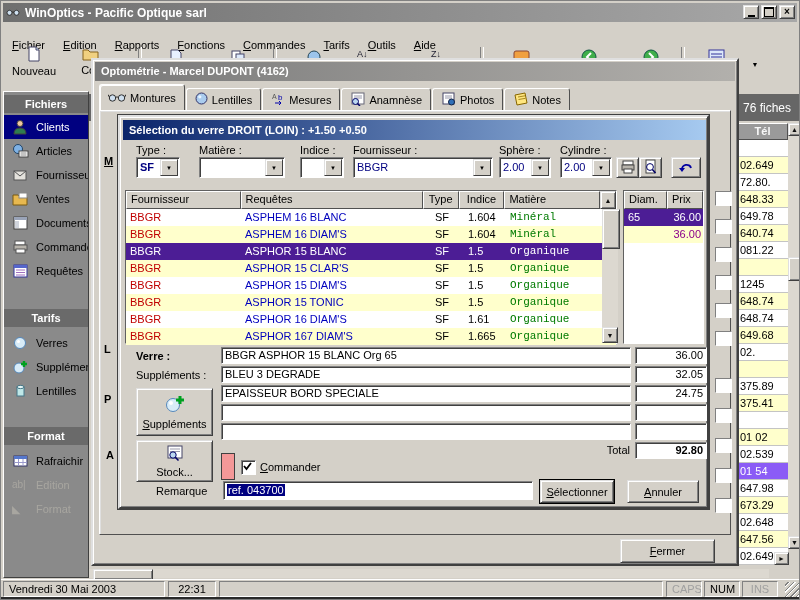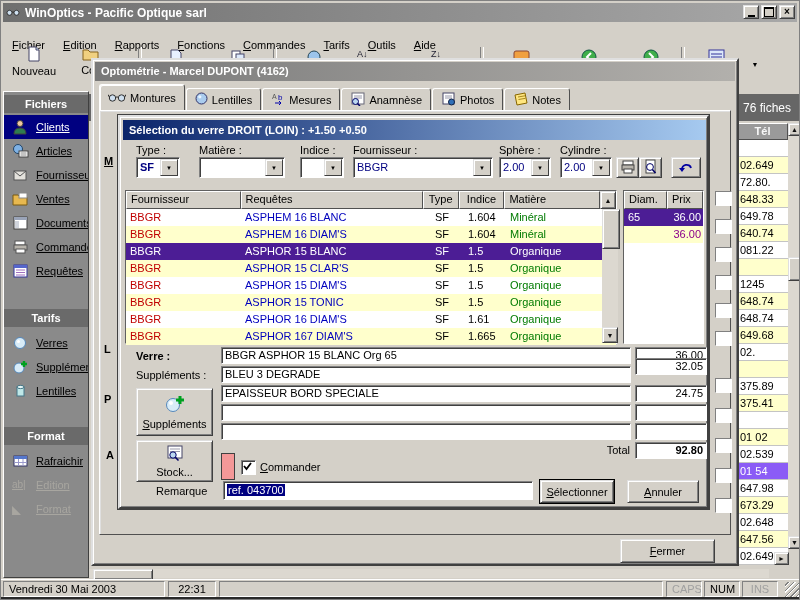--- a/index.html
+++ b/index.html
@@ -32,21 +32,21 @@
   .toolbar{position:absolute;left:2px;top:43px;width:794px;height:45px;}
   .tbtn{position:absolute;top:2px;width:54px;height:42px;display:flex;flex-direction:column;
     align-items:center;font-size:11px;}
   .tsep{position:absolute;top:3px;width:2px;height:38px;border-left:1px solid #808080;border-right:1px solid #fff;}
   .sliver{position:absolute;top:5px;width:18px;height:18px;}
   
   .sidebar{position:absolute;left:2px;top:90px;width:86px;height:487px;background:#8a8a8a;
     border:1px solid;border-color:#fff #404040 #404040 #fff;box-sizing:border-box;}
   .side-hdr{position:absolute;left:0;width:84px;height:18px;background:#6a6a6a;color:#fff;
     font-weight:bold;text-align:center;line-height:18px;font-size:11px;}
-  .side-item{position:absolute;left:0;width:84px;height:24px;display:flex;align-items:center;font-size:11px;text-decoration:underline;}
+  .side-item{position:absolute;left:0;width:84px;height:24px;display:flex;align-items:center;font-size:11px;}
   .side-item .sicon{margin-left:8px;width:17px;height:16px;flex:0 0 17px;}
   .side-item .slabel{margin-left:7px;white-space:nowrap;overflow:hidden;}
   .side-item.sel{background:#000080;color:#fff;}
   .side-item.dis{color:#a8a6a0;}
   
   .fichesbar{position:absolute;left:88px;top:93px;width:710px;height:27px;background:#666;
     color:#fff;font-size:12px;display:flex;align-items:center;justify-content:flex-end;padding-right:8px;box-sizing:border-box;}
   .hcell{background:#9a9a9a;border:1px solid;border-color:#fff #505050 #505050 #fff;
     font-size:11px;overflow:hidden;white-space:nowrap;box-sizing:border-box;}
   .telrow{position:absolute;left:0;display:flex;width:59px;height:17px;font-size:11px;line-height:16px;background:#fff;}
@@ -100,21 +100,21 @@
     line-height:15px;padding:0 4px;overflow:hidden;white-space:nowrap;box-sizing:border-box;}
   .trow{display:flex;height:17px;line-height:16px;font-size:11px;background:#fff;}
   .trow.alt{background:#ffffcc;}
   .trow.sel{background:#4c1d95;}
   .trow.sel .c{color:#fff !important;}
   .c{overflow:hidden;white-space:nowrap;padding-left:4px;box-sizing:border-box;}
   .cf{width:115px;color:#c00000;}
   .cr{width:183px;color:#0000bd;}
   .ct{width:36px;color:#000;text-align:center;padding-left:0;}
   .ci{width:46px;color:#000;padding-left:8px;}
-  .cm{width:96px;color:#007b00;}
+  .cm{width:96px;color:#007b00;font-family:Liberation Mono, monospace;}
   .lline{position:absolute;font-size:11px;}
   .pfield{position:absolute;width:410px;height:17px;}
   .prfield{position:absolute;left:515px;width:72px;height:17px;text-align:right;}
   .sideicon-btn{position:absolute;left:16px;width:77px;display:flex;flex-direction:column;align-items:center;justify-content:center;gap:2px;}
   .hl{background:#000080;color:#fff;padding:0 1px;}
 </style>
 </head>
 <body>
 
 <div class="screen">
@@ -643,21 +643,21 @@
         <div class="c" style="width:39px;text-align:right;padding-right:2px;padding-left:0;color:#8b008b;">36.00</div>
       </div>
     </div>
 
     <div class="lline" style="left:16px;top:233px;font-weight:bold;">Verre :</div>
     <div class="lline" style="left:16px;top:252px;">Suppléments :</div>
 
     <div class="pfield field" style="left:101px;top:230px;">BBGR ASPHOR 15 BLANC Org 65</div>
     <div class="prfield field" style="top:230px;">36.00</div>
     <div class="pfield field" style="left:101px;top:249px;">BLEU 3 DEGRADE</div>
-    <div class="prfield field" style="top:241px;">32.05</div>
+    <div class="prfield field" style="top:249px;">32.05</div>
     <div class="pfield field" style="left:101px;top:268px;">EPAISSEUR BORD SPECIALE</div>
     <div class="prfield field" style="top:268px;">24.75</div>
     <div class="pfield field" style="left:101px;top:287px;"></div>
     <div class="prfield field" style="top:287px;"></div>
     <div class="pfield field" style="left:101px;top:306px;"></div>
     <div class="prfield field" style="top:306px;"></div>
 
     <div class="lline" style="left:455px;top:327px;width:55px;text-align:right;">Total</div>
     <div class="prfield field" style="top:325px;font-weight:bold;">92.80</div>
 

